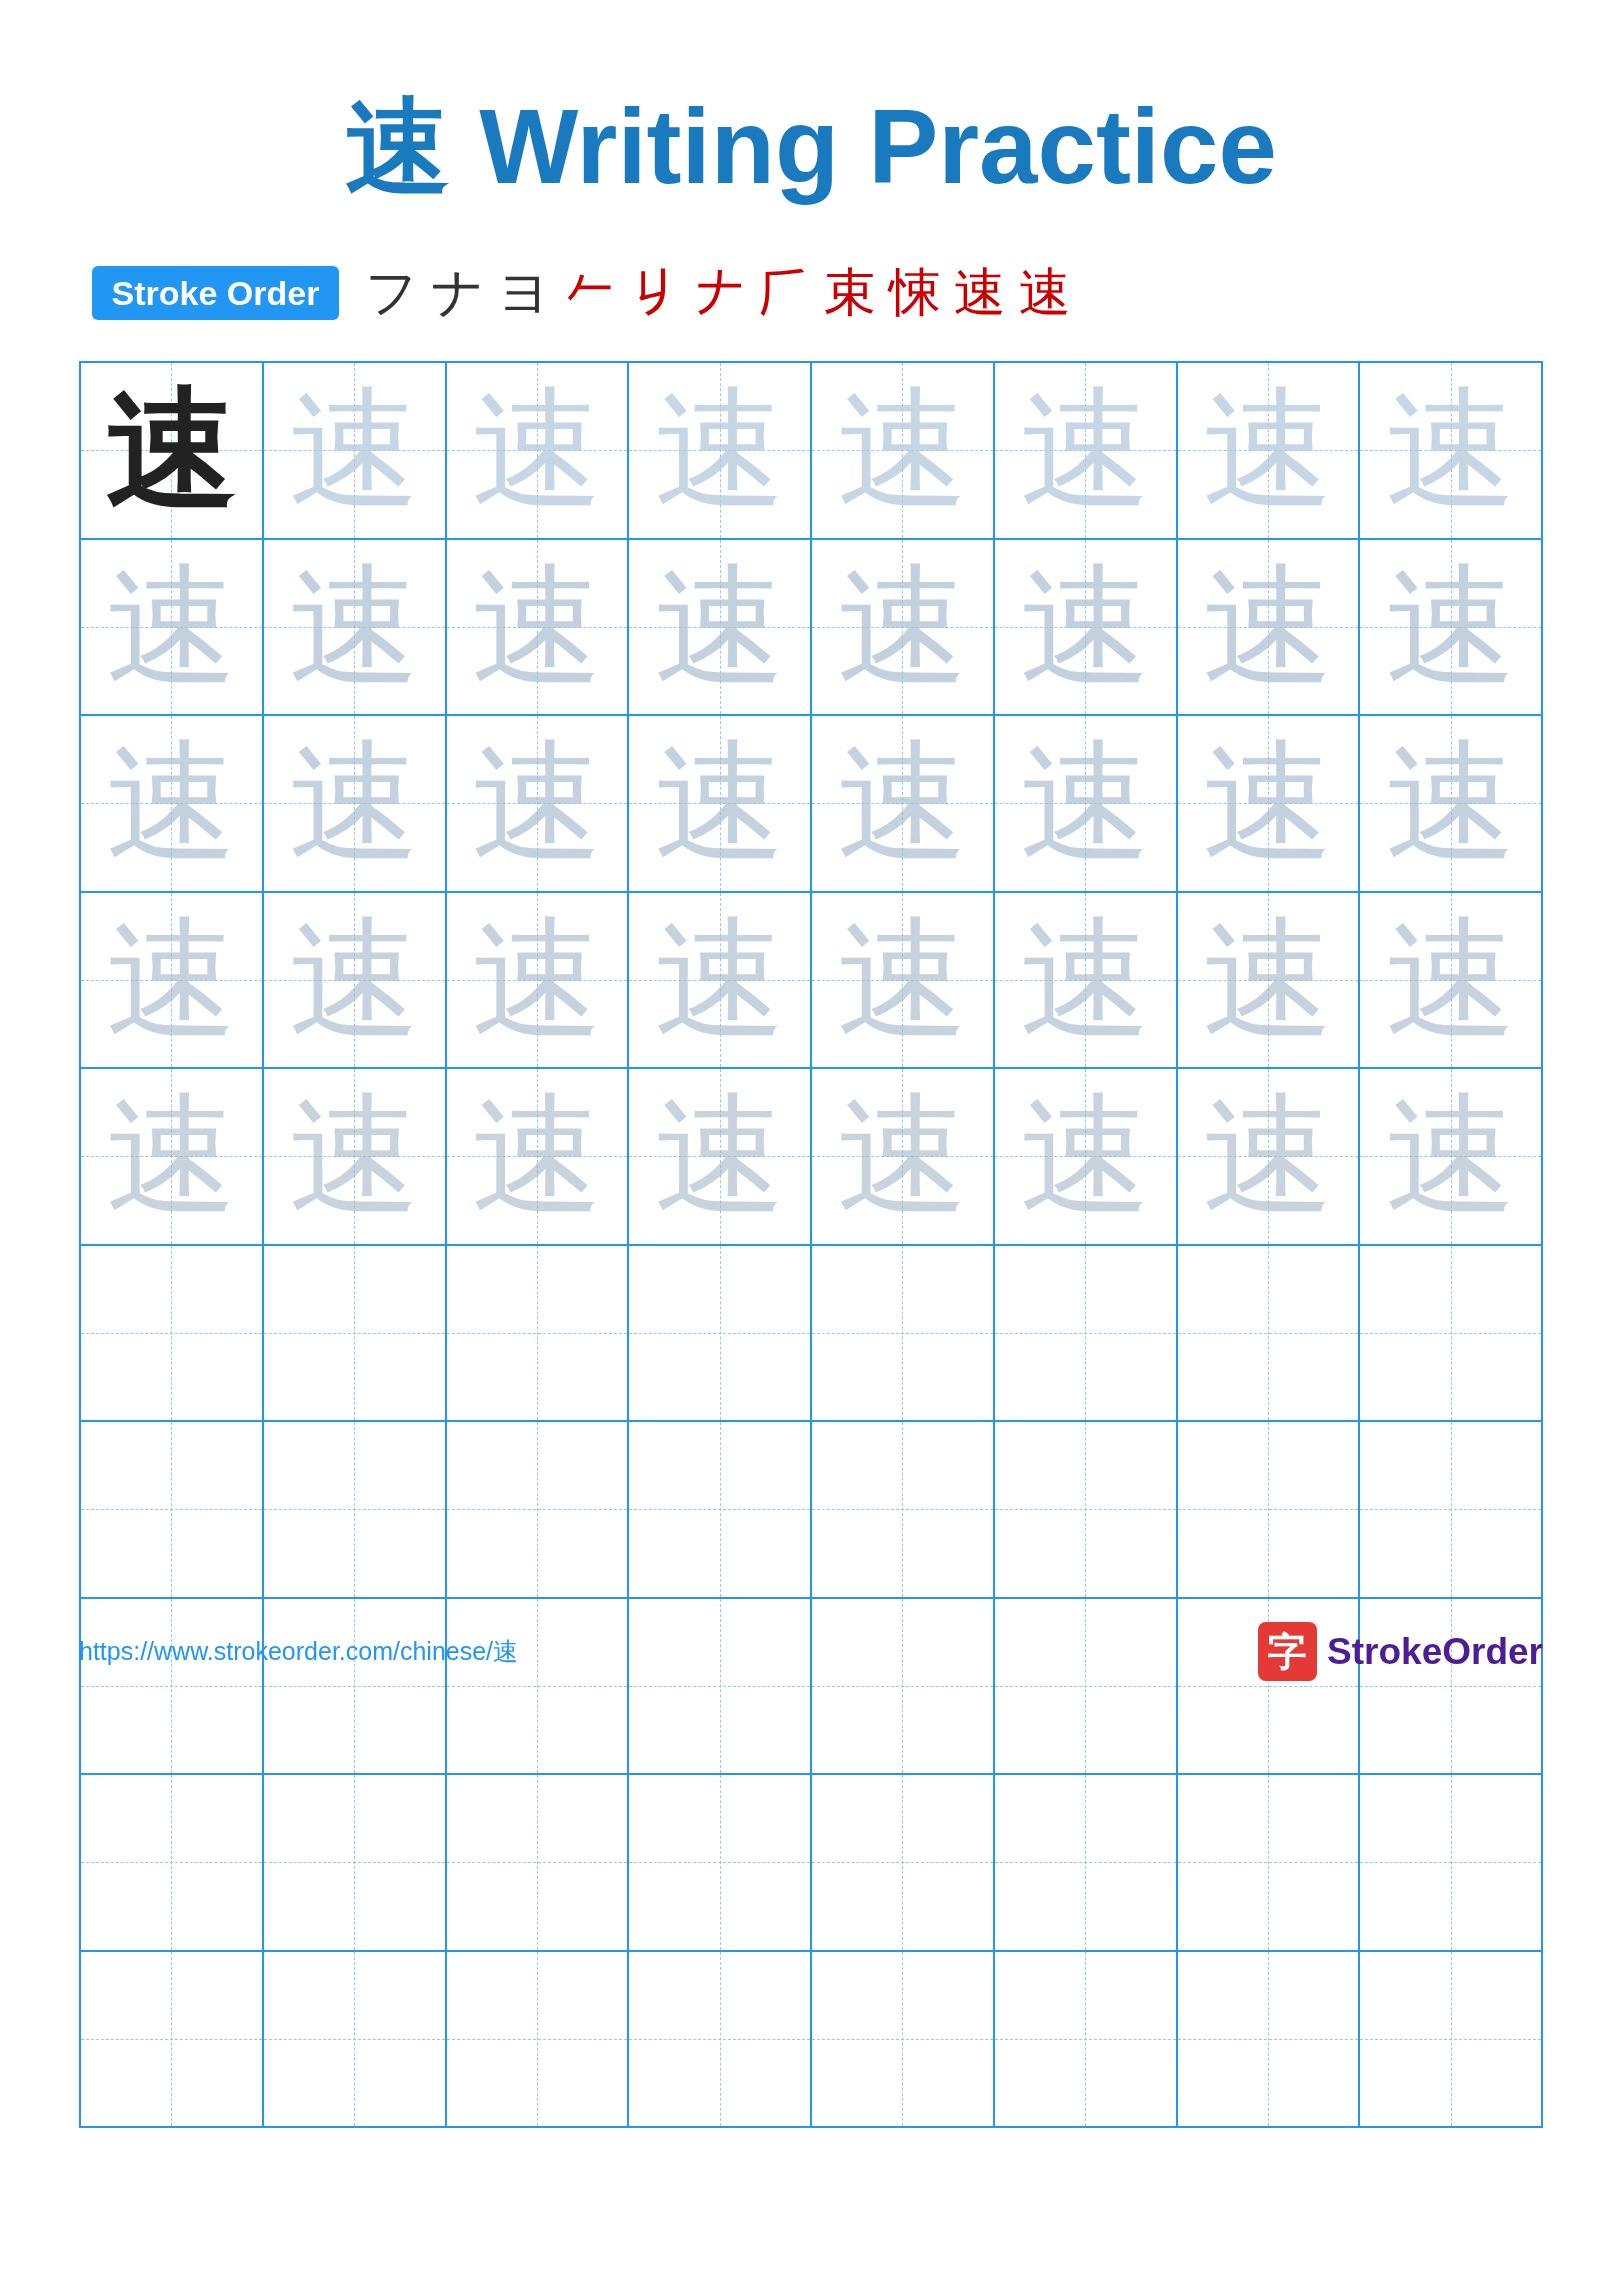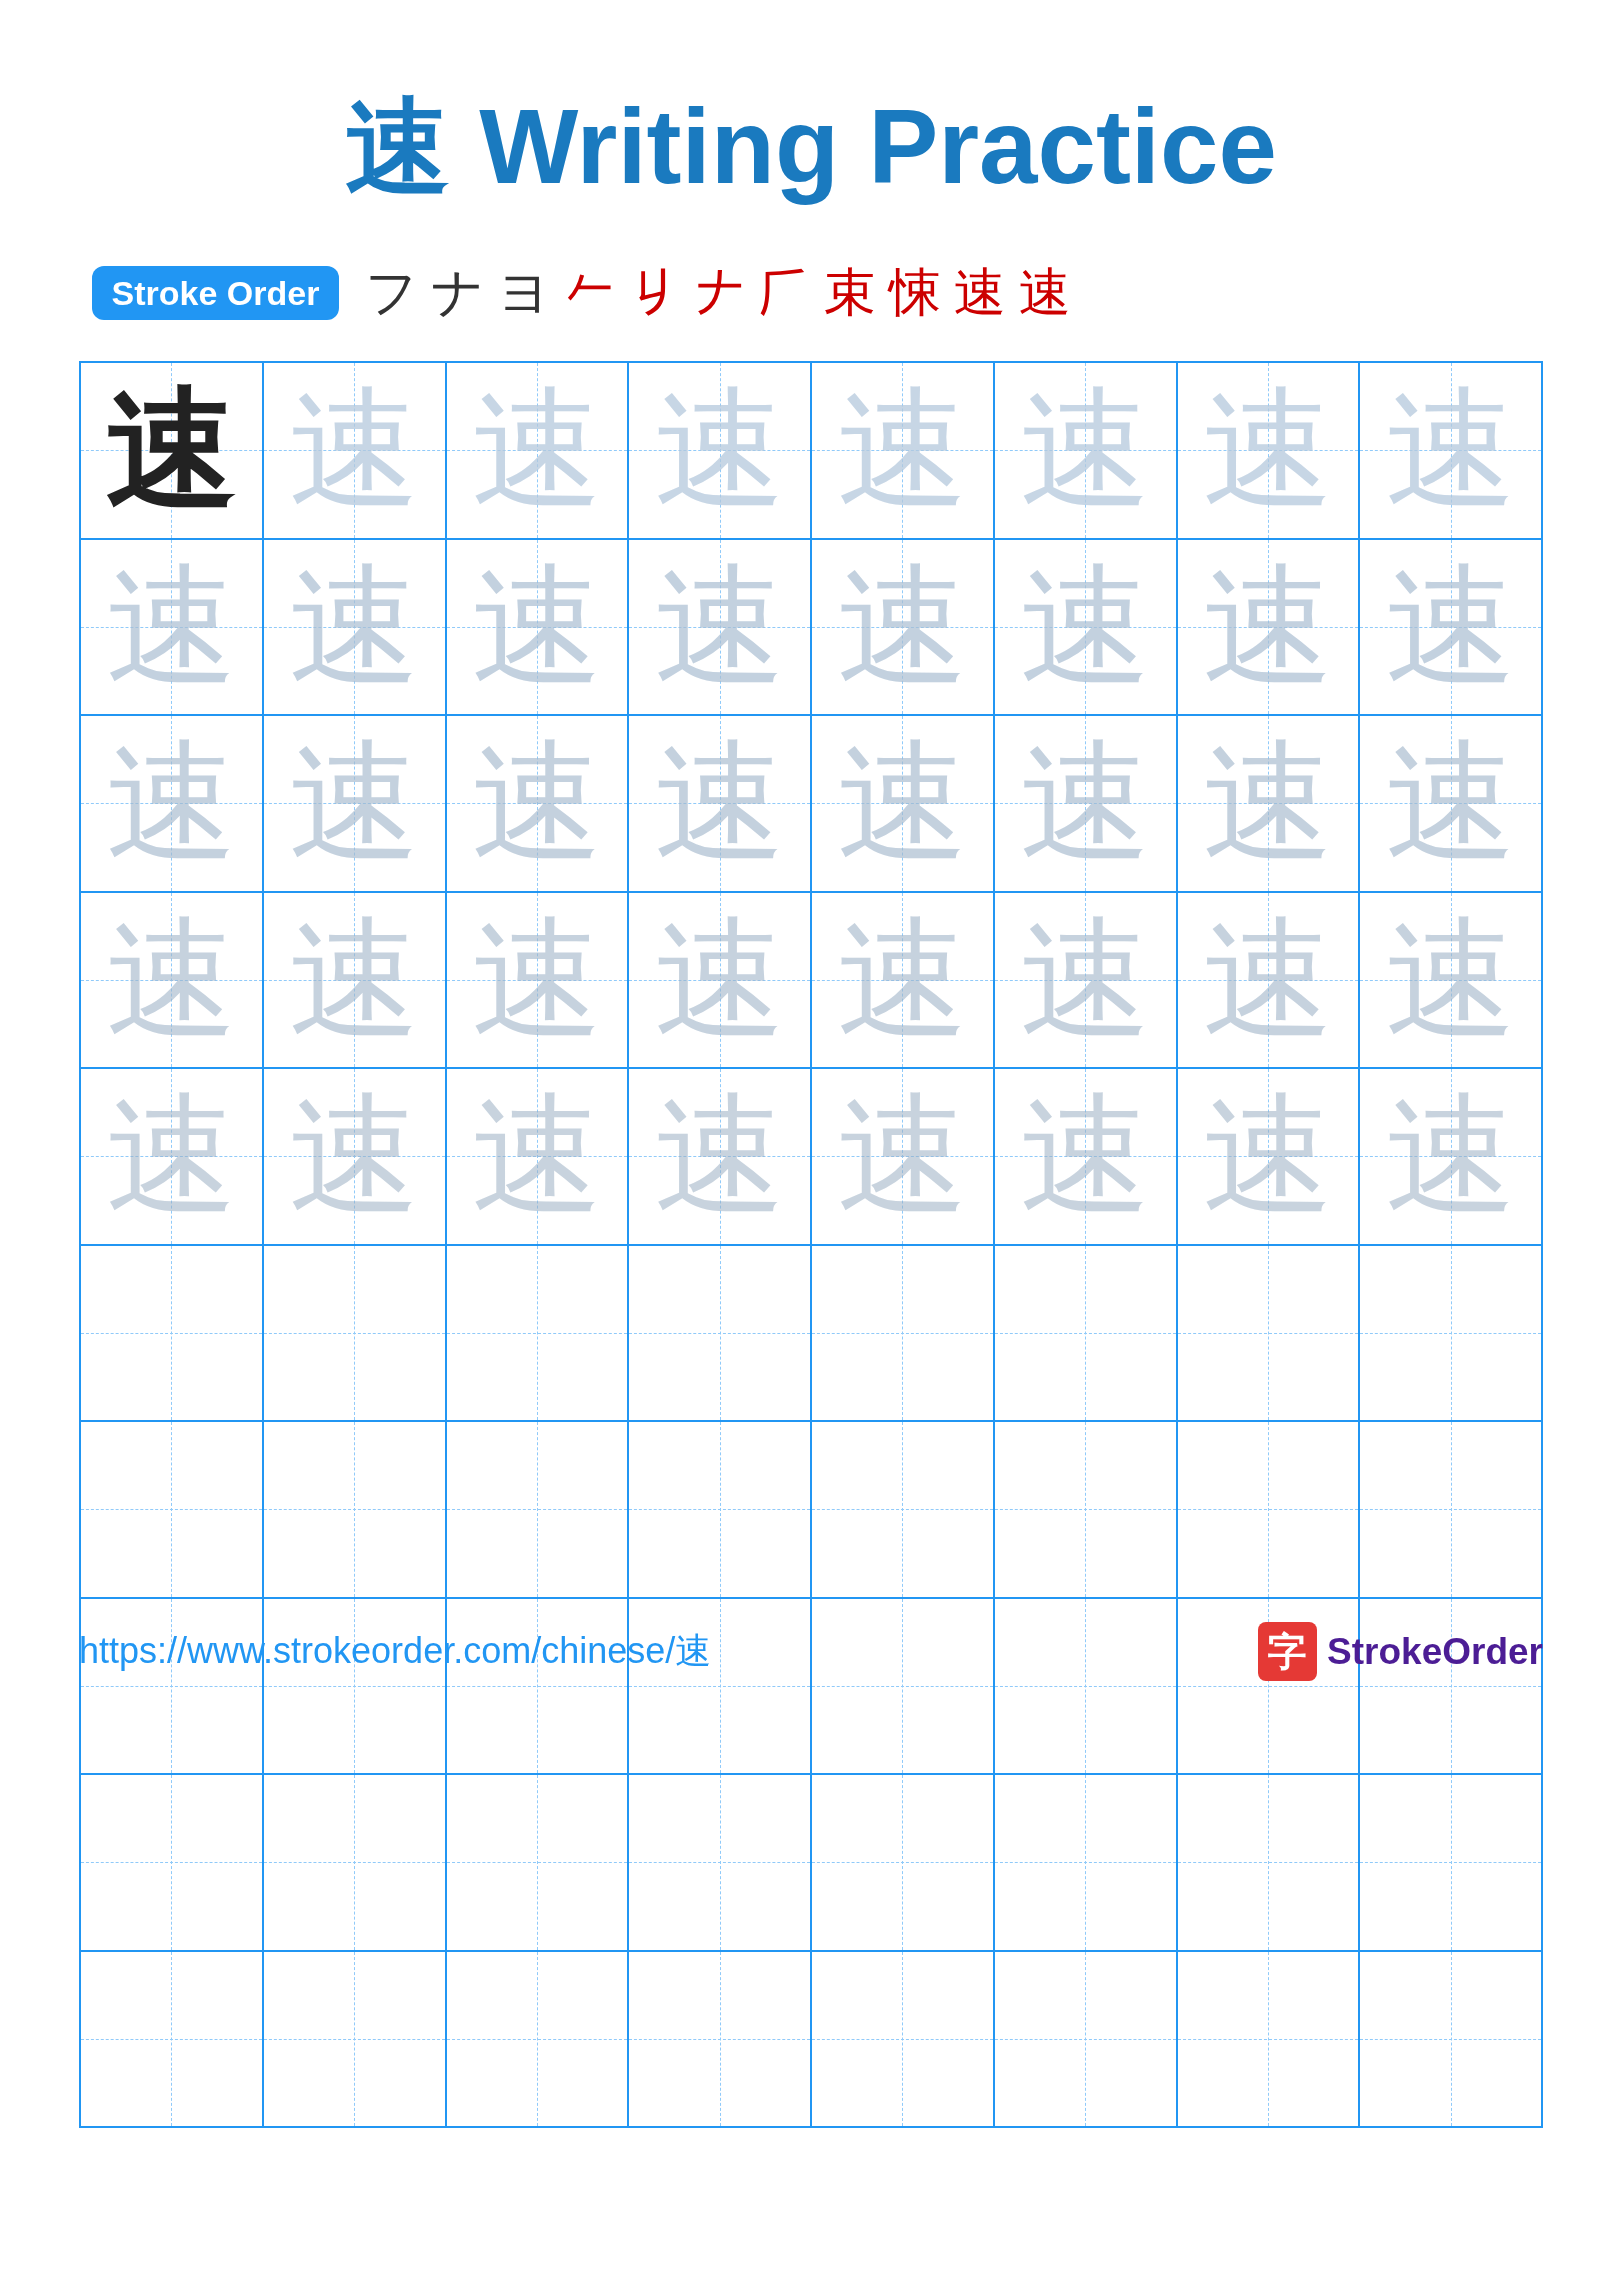--- a/index.html
+++ b/index.html
@@ -47,21 +47,21 @@
       margin-bottom: 33px;
       margin-left: 13px;
     }
 
     .stroke-order-badge {
       background: #2196f3;
       color: white;
       font-size: 34px;
       font-weight: bold;
       padding: 7.9px 19.6px;
-      border-radius: 12px;
+      border-radius: 6px;
       margin-right: 26px;
       white-space: nowrap;
     }
 
     .stroke-chars {
       display: flex;
       align-items: center;
       gap: 13px;
       font-size: 52px;
       font-family: serif;
@@ -164,21 +164,21 @@
       position: absolute;
       bottom: 52px;
       left: 79px;
       right: 79px;
       display: flex;
       align-items: center;
       justify-content: space-between;
     }
 
     .footer-url {
-      font-size: 36px;
+      font-size: 25px;
       color: #2196f3;
       text-decoration: none;
     }
 
     .footer-logo {
       display: flex;
       align-items: center;
       gap: 10.5px;
     }
 

